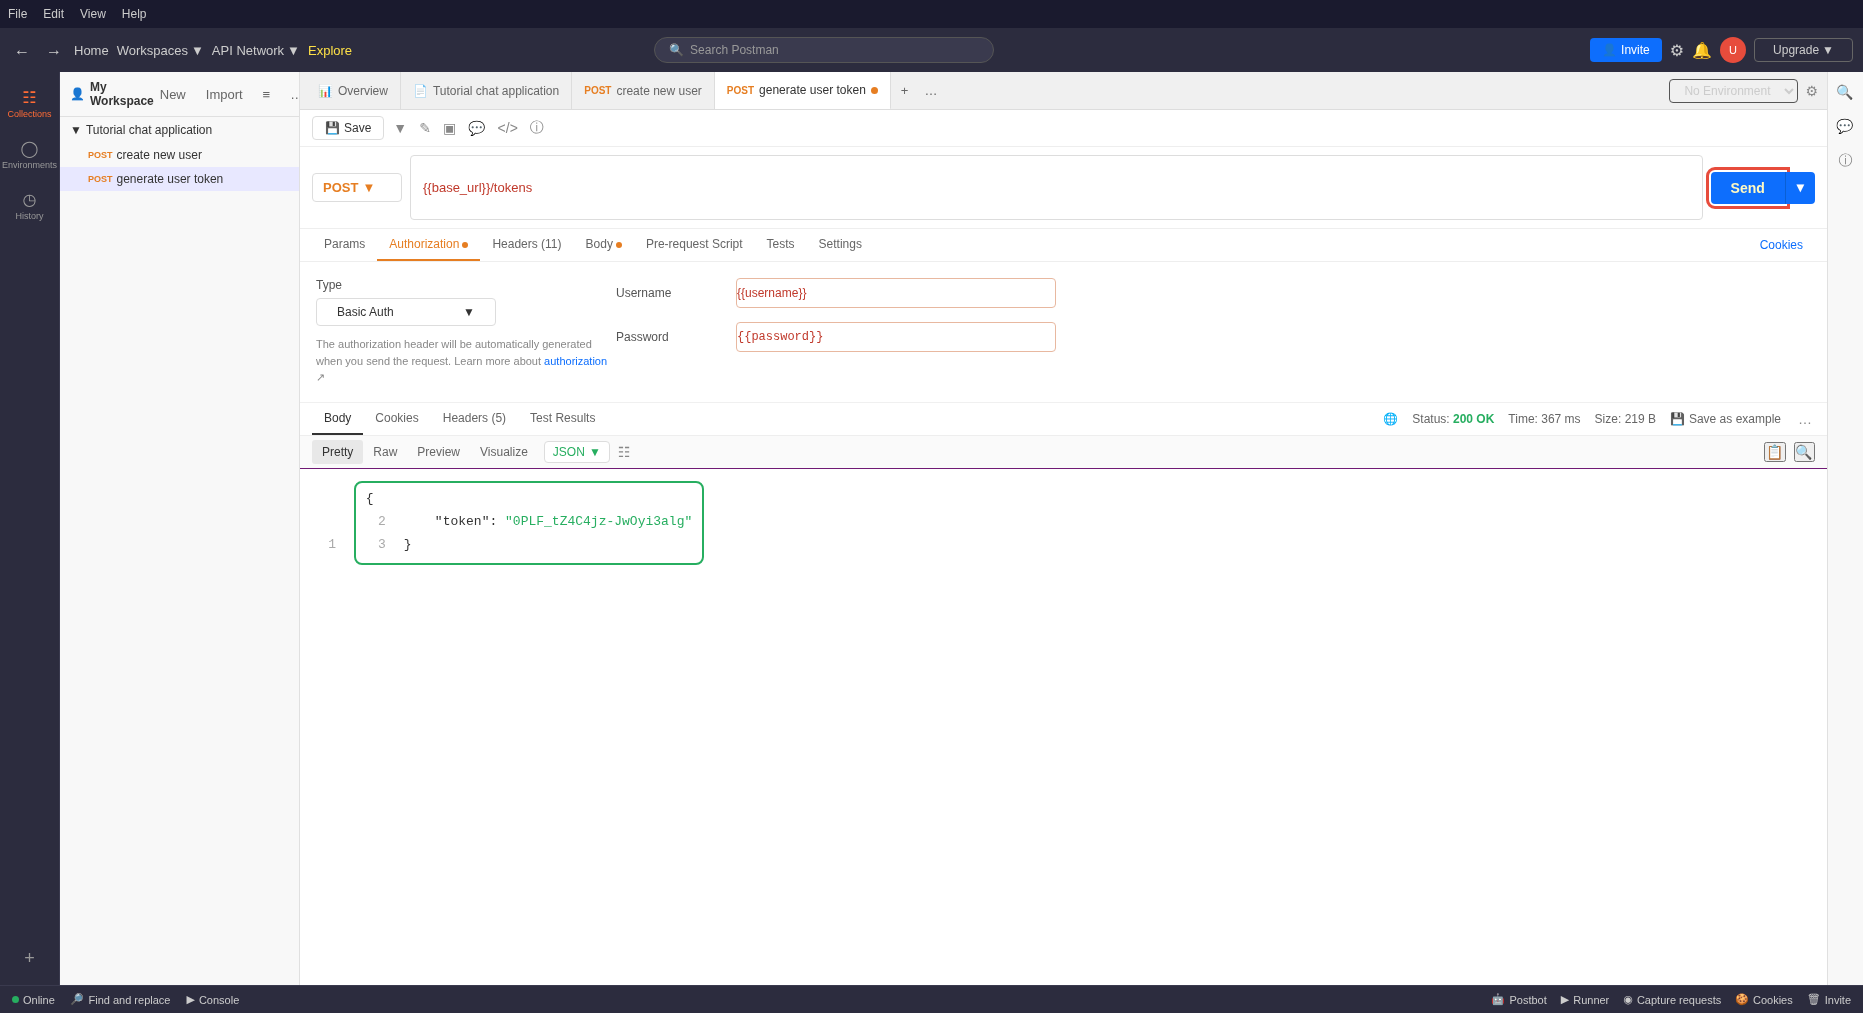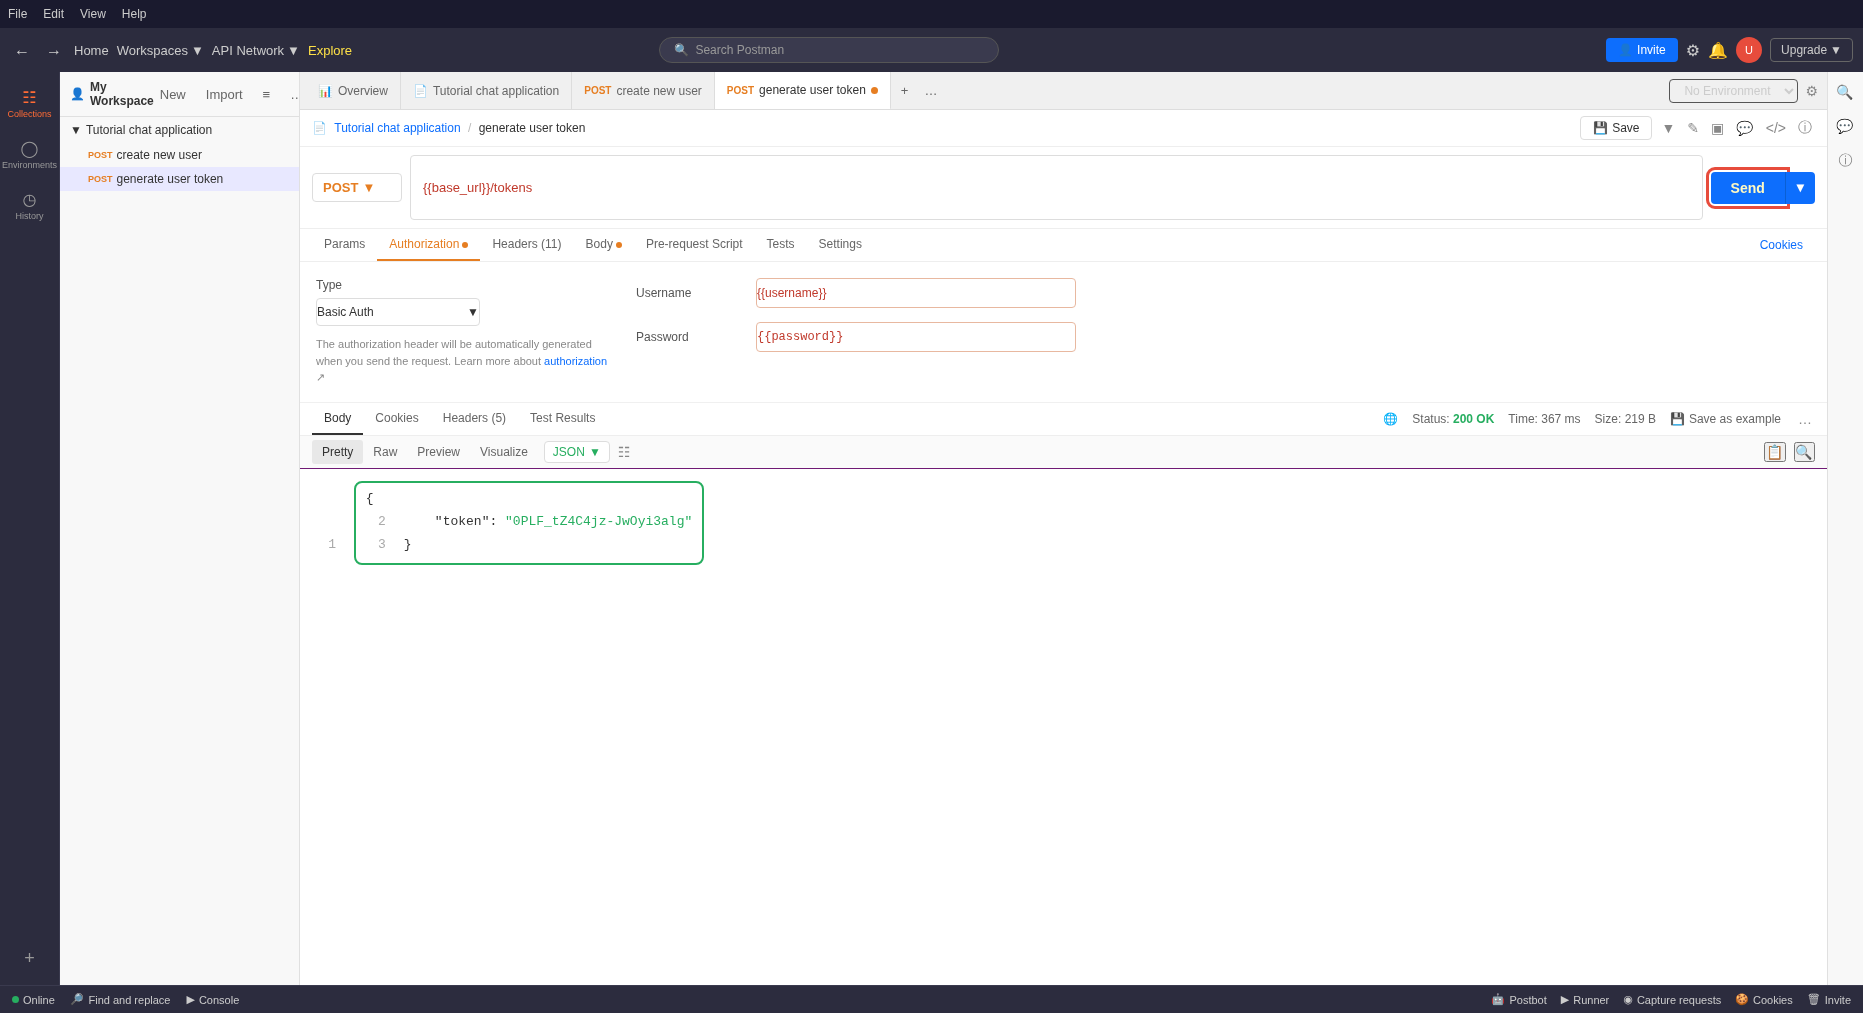--- a/index.html
+++ b/index.html
@@ -16,21 +16,21 @@
     .nav-workspaces { display: flex; align-items: center; gap: 3px; color: #ccc; font-size: 13px; cursor: pointer; background: none; border: none; }
     .nav-api-network { display: flex; align-items: center; gap: 3px; color: #ccc; font-size: 13px; cursor: pointer; background: none; border: none; }
     .nav-explore { color: #fde047; font-size: 13px; cursor: pointer; }
     .search-bar { display: flex; align-items: center; background: #3a3a4e; border-radius: 20px; padding: 5px 14px; gap: 6px; flex: 1; max-width: 340px; margin: 0 auto; cursor: pointer; border: 1px solid #555; }
     .search-bar span { color: #999; font-size: 12px; }
     .nav-right { display: flex; align-items: center; gap: 8px; margin-left: auto; }
     .invite-btn { background: #0D6EFD; color: white; border: none; border-radius: 4px; padding: 5px 12px; font-size: 12px; cursor: pointer; display: flex; align-items: center; gap: 4px; }
     .gear-icon { color: #ccc; font-size: 16px; cursor: pointer; }
     .bell-icon { color: #ccc; font-size: 16px; cursor: pointer; }
     .avatar { width: 26px; height: 26px; border-radius: 50%; background: #e74c3c; display: flex; align-items: center; justify-content: center; color: white; font-size: 11px; cursor: pointer; }
-    .upgrade-btn { background: none; border: 1px solid #666; color: #ccc; border-radius: 4px; padding: 4px 10px; font-size: 12px; cursor: pointer; display: flex; align-items: center; gap: 3px; }
+    .upgrade-btn { background: none; border: 1px solid #666; color: #ccc; border-radius: 4px; padding: 4px 18px; font-size: 12px; cursor: pointer; display: flex; align-items: center; gap: 3px; }
 
     
     .main-layout { display: flex; height: calc(1013px - 28px - 44px - 28px); }
 
     
     .sidebar { width: 60px; background: #2c2c3e; display: flex; flex-direction: column; align-items: center; padding: 8px 0; gap: 4px; border-right: 1px solid #3a3a4e; }
     .sidebar-item { display: flex; flex-direction: column; align-items: center; gap: 2px; padding: 8px 6px; cursor: pointer; border-radius: 4px; width: 54px; color: #999; }
     .sidebar-item.active { color: #ff6b35; }
     .sidebar-item .icon { font-size: 16px; }
     .sidebar-item .label { font-size: 9px; text-align: center; }
@@ -68,24 +68,24 @@
     .send-dropdown { background: #0D6EFD; color: white; border: none; border-left: 1px solid #0a5fd4; border-radius: 0 4px 4px 0; padding: 8px 8px; cursor: pointer; }
 
     
     .req-tabs { display: flex; align-items: center; gap: 0; padding: 0 12px; border-bottom: 1px solid #eee; background: #fff; }
     .req-tab { padding: 8px 12px; cursor: pointer; font-size: 12px; color: #666; border-bottom: 2px solid transparent; }
     .req-tab.active { color: #e67e22; border-bottom: 2px solid #e67e22; font-weight: 500; }
     .req-tab .dot { display: inline-block; width: 6px; height: 6px; border-radius: 50%; background: #e67e22; margin-left: 2px; vertical-align: middle; }
     .cookies-link { margin-left: auto; color: #0D6EFD; font-size: 12px; cursor: pointer; padding: 8px 12px; }
 
     
-    .auth-section { display: flex; padding: 16px; gap: 20px; border-bottom: 1px solid #f0f0f0; }
+    .auth-section { display: flex; padding: 16px; border-bottom: 1px solid #f0f0f0; }
     .auth-left { width: 300px; }
     .type-label { font-size: 12px; color: #555; margin-bottom: 6px; }
-    .type-select { border: 1px solid #ddd; border-radius: 4px; padding: 6px 0; font-size: 12px; background: #fff; width: 164px; display: flex; align-items: center; justify-content: space-between; cursor: pointer; }
+    .type-select { border: 1px solid #ddd; border-radius: 4px; padding: 6px 20px; font-size: 12px; background: #fff; width: 180px; display: flex; align-items: center; justify-content: space-between; cursor: pointer; }
     .auth-desc { font-size: 11px; color: #888; margin-top: 10px; line-height: 1.5; }
     .auth-desc a { color: #0D6EFD; text-decoration: none; }
     .auth-right { flex: 1; display: flex; flex-direction: column; gap: 14px; }
     .auth-field { display: flex; align-items: center; gap: 20px; }
     .auth-field-label { font-size: 12px; color: #555; width: 100px; }
     .auth-field-input { border: 1px solid #e8b8a0; border-radius: 4px; padding: 7px 0; font-size: 12px; color: #c0392b; background: #fff; flex: 1; max-width: 320px; }
 
     
     .response-section { flex: 1; display: flex; flex-direction: column; min-height: 0; }
     .res-tabs { display: flex; align-items: center; padding: 0 12px; border-bottom: 1px solid #eee; background: #fff; }
@@ -245,26 +245,20 @@
       </div>
       <div style="margin-left: auto; display: flex; align-items: center;">
         <select class="no-env">
           <option>No Environment</option>
         </select>
         <button class="icon-btn" style="margin-left:4px; color:#888;">⚙</button>
       </div>
     </div>
 
     <div class="req-header-row">
-      <div class="breadcrumb-area">
-        <span style="color:#888;">📄</span>
-        <a href="#" style="color:#0D6EFD; font-size:12px; text-decoration:none; margin-left:4px;">Tutorial chat application</a>
-        <span style="color:#bbb; margin: 0 4px;">/</span>
-        <span style="font-size:12px; color:#333; font-weight:500;">generate user token</span>
-      </div>
       <div class="header-actions">
         <button class="save-btn">
           <span>💾</span>
           <span>Save</span>
         </button>
         <button class="icon-btn">▼</button>
         <button class="icon-btn">✎</button>
         <button class="icon-btn">▣</button>
         <button class="icon-btn">💬</button>
         <button class="icon-btn">&lt;/&gt;</button>

